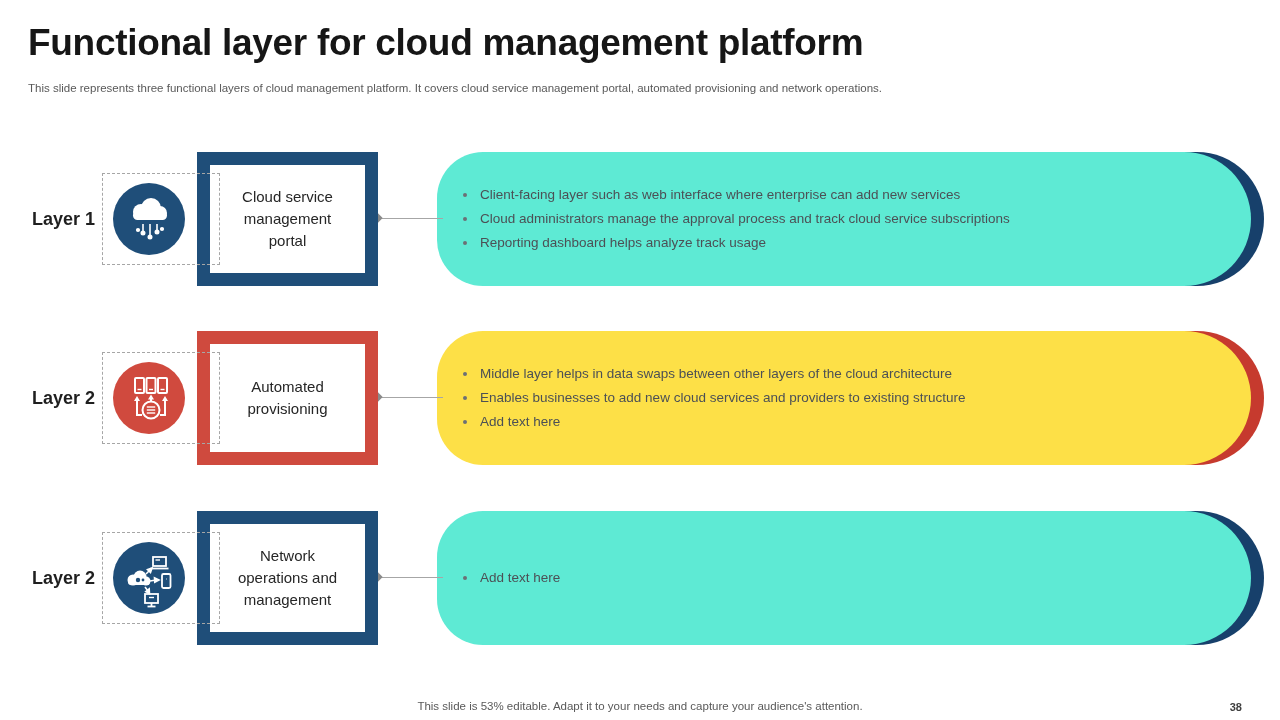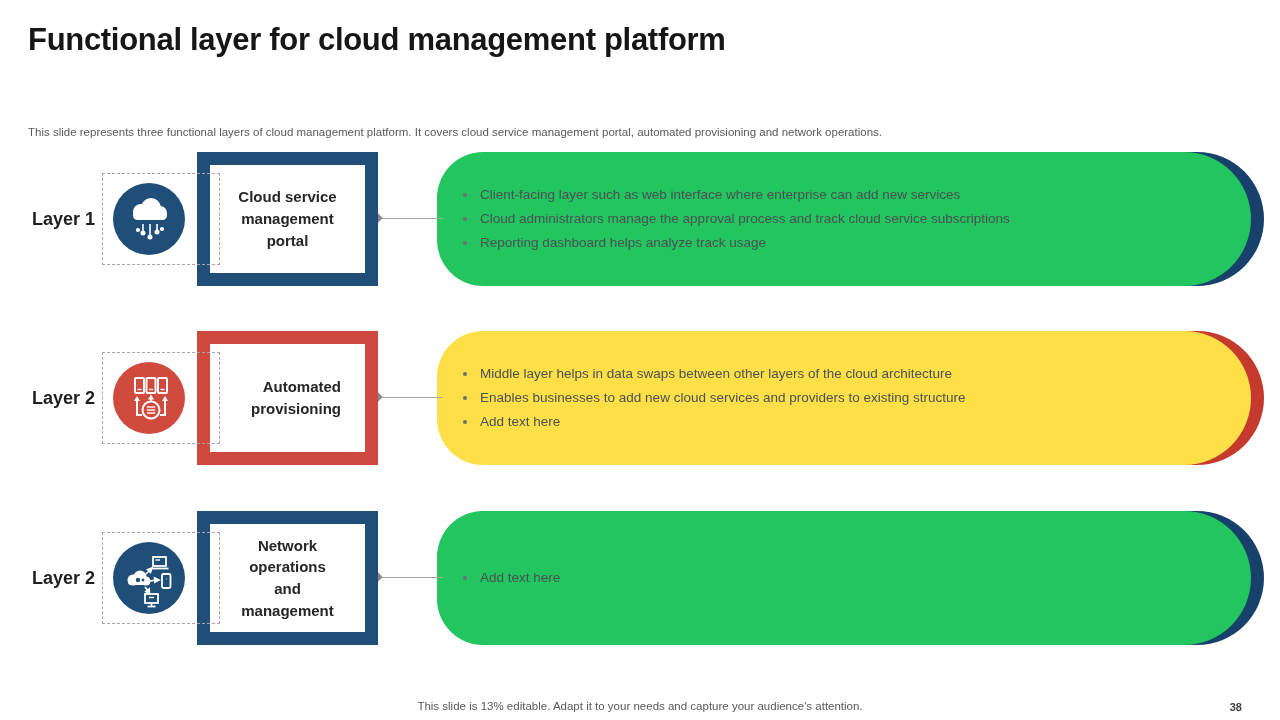--- a/index.html
+++ b/index.html
@@ -6,25 +6,25 @@
   html,body { width:1280px; height:720px; }
   body {
     font-family:"Liberation Sans","DejaVu Sans",sans-serif;
     background:#ffffff; position:relative; overflow:hidden;
   }
   .slide { position:absolute; inset:0; background:#fff; }
 
   
   .title {
     position:absolute; left:28px; top:22px;
-    font-size:31px; font-weight:bold; color:#161616; letter-spacing:-0.3px;text-align:center;
+    font-size:37px; font-weight:bold; color:#161616; letter-spacing:-0.3px;text-align:center;
   }
   .subtitle {
     position:absolute; left:28px; top:82px; width:980px;
-    font-size:11.5px; color:#595959;margin-top:44px;
+    font-size:11.5px; color:#595959;
   }
 
   
   .row { position:absolute; left:0; width:1280px; height:136px; }
   .row-1 { top:151px; }
   .row-2 { top:330px; }
   .row-3 { top:510px; }
 
   .layer-label {
     position:absolute; left:32px; top:50%; transform:translateY(-50%);
@@ -43,23 +43,23 @@
   .row-blue .icon-circle { background:#1f4e79; }
   .row-red  .icon-circle { background:#d04a3e; }
 
   .layer-box {
     position:absolute; left:197px; top:1px; width:181px; height:134px;
     background:#ffffff; z-index:2;
     display:flex; align-items:center; justify-content:center; text-align:center;
     padding:0 24px;
   }
   .row-blue .layer-box { border:13px solid #1f4e79; }
-  .row-red  .layer-box { border:13px solid #cf4a3e;text-align:right; }
+  .row-red  .layer-box { border:13px solid #cf4a3e; }
   .layer-box .box-title {
-    font-size:15px; font-weight:bold; color:#262626; line-height:1.45;
+    font-size:15px; font-weight:normal; color:#262626; line-height:1.45;
   }
 
   .connector {
     position:absolute; left:381px; top:67px; width:62px; height:1px;
     background:#a6a6a6; z-index:1;
   }
   .connector .diamond {
     position:absolute; left:-8px; top:-4px; width:8px; height:8px;
     background:#8a8a8a; transform:rotate(45deg);
   }
@@ -71,21 +71,21 @@
     border-radius:0 67px 67px 0;
   }
   .row-blue .bubble-back { background:#17406b; }
   .row-red  .bubble-back { background:#c63a2e; }
   .bubble-front {
     position:absolute; left:0; top:0; bottom:0; right:13px;
     border-radius:46px 67px 67px 46px;
     display:flex; flex-direction:column; justify-content:center;
     padding:6px 95px 6px 22px;
   }
-  .row-blue .bubble-front { background:#22c55e; }
+  .row-blue .bubble-front { background:#5eead4; }
   .row-red  .bubble-front { background:#fde047; }
 
   .bullets { list-style:none; }
   .bullets li {
     position:relative; padding-left:21px; margin:4.5px 0;
     font-size:13.5px; color:#4c5055; line-height:1.45;
   }
   .bullets li::before {
     content:""; position:absolute; left:4px; top:8px;
     width:4px; height:4px; border-radius:50%; background:#6c7075;
@@ -246,16 +246,16 @@
     <div class="bubble-wrap">
       <div class="bubble-back"></div>
       <div class="bubble-front">
         <ul class="bullets">
           <li>Add text here</li>
         </ul>
       </div>
     </div>
   </div>
 
-  <div class="footer-note">This slide is 13% editable. Adapt it to your needs and capture your audience's attention.</div>
+  <div class="footer-note">This slide is 53% editable. Adapt it to your needs and capture your audience's attention.</div>
   <div class="page-number">38</div>
 
 </div>
 
 </body></html>

